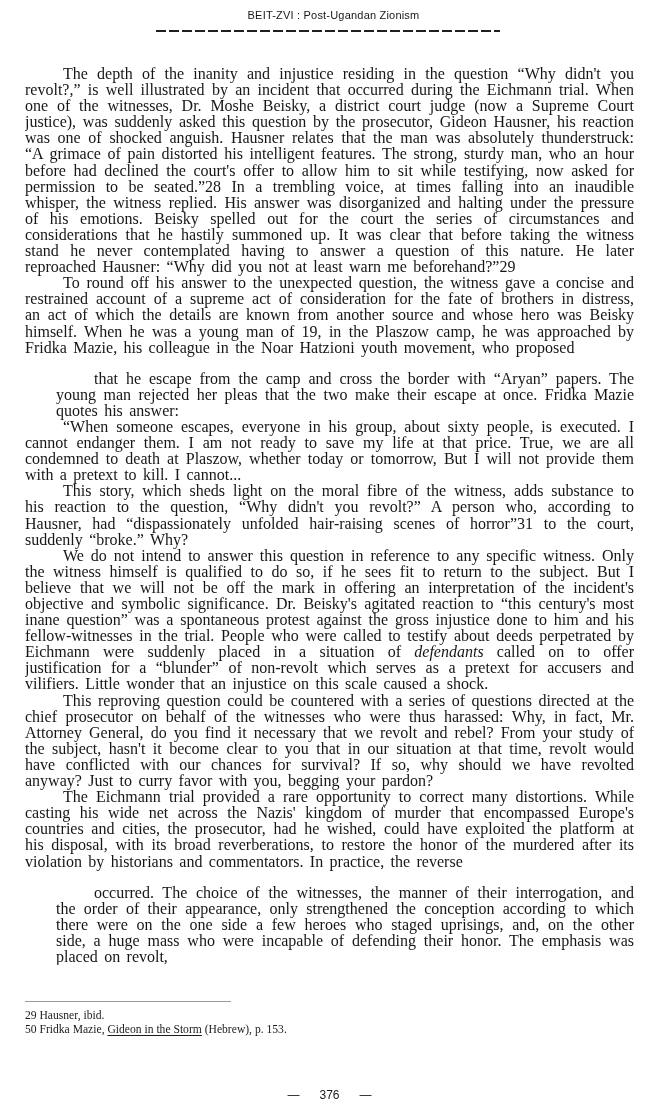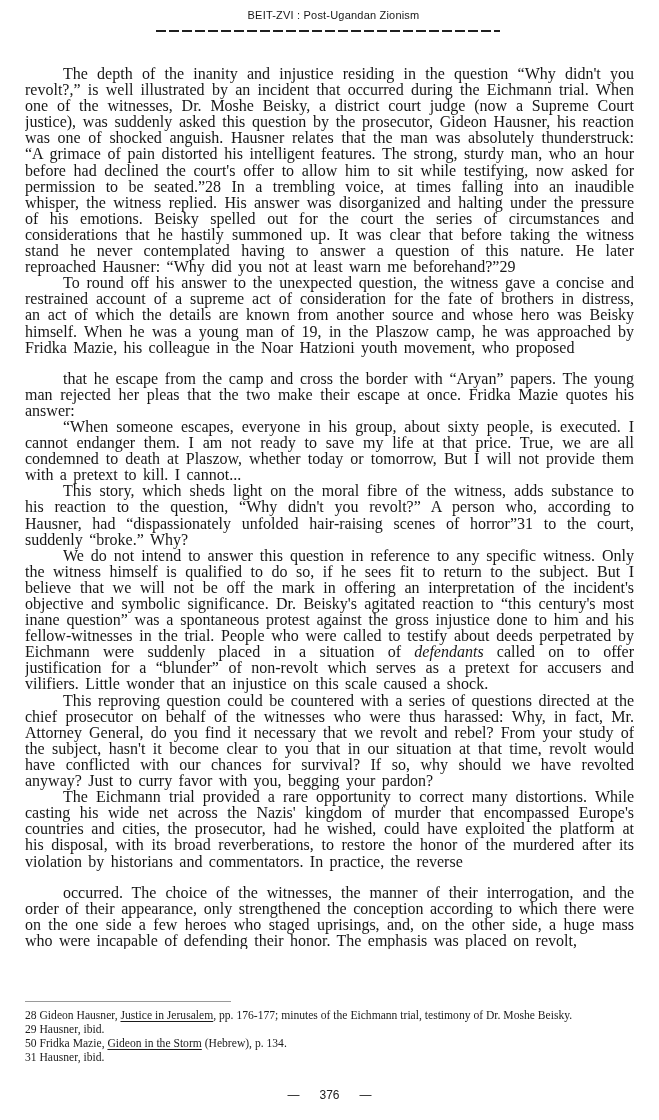--- a/index.html
+++ b/index.html
@@ -38,21 +38,21 @@
     left: 25px;
     width: 609px;
     max-height: 928px;
     overflow: hidden;
     font-size: 16px;
     line-height: 16.1px;
     text-align: justify;
     word-spacing: 2.4px;
   }
   .para { margin: 0; text-indent: 38px; }
-  .para.gap { margin-top: 15px; }
+  .para.gap { margin-top: 15px; margin-left: 31px; }
   .italic { font-style: italic; }
   .underline { text-decoration: underline; text-underline-offset: 2px; }
   .fn-rule {
     position: absolute;
     top: 1001px;
     left: 25px;
     width: 206px;
     height: 1px;
     background: #9a9a9a;
   }
@@ -100,24 +100,22 @@
       <p class="para"><span>This story, which sheds light on the moral fibre of the witness, adds substance to his reaction to the question, “Why didn't you revolt?” A person who, according to Hausner, had “dispassionately unfolded hair-raising scenes of horror”31 to the court, suddenly “broke.” Why?</span></p>
       <p class="para"><span>We do not intend to answer this question in reference to any specific witness. Only the witness himself is qualified to do so, if he sees fit to return to the subject. But I believe that we will not be off the mark in offering an interpretation of the incident's objective and symbolic significance. Dr. Beisky's agitated reaction to “this century's most inane question” was a spontaneous protest against the gross injustice done to him and his fellow-witnesses in the trial. People who were called to testify about deeds perpetrated by Eichmann were suddenly placed in a situation of </span><span class="italic">defendants</span><span> called on to offer justification for a “blunder” of non-revolt which serves as a pretext for accusers and vilifiers. Little wonder that an injustice on this scale caused a shock.</span></p>
       <p class="para"><span>This reproving question could be countered with a series of questions directed at the chief prosecutor on behalf of the witnesses who were thus harassed: Why, in fact, Mr. Attorney General, do you find it necessary that we revolt and rebel? From your study of the subject, hasn't it become clear to you that in our situation at that time, revolt would have conflicted with our chances for survival? If so, why should we have revolted anyway? Just to curry favor with you, begging your pardon?</span></p>
       <p class="para"><span>The Eichmann trial provided a rare opportunity to correct many distortions. While casting his wide net across the Nazis' kingdom of murder that encompassed Europe's countries and cities, the prosecutor, had he wished, could have exploited the platform at his disposal, with its broad reverberations, to restore the honor of the murdered after its violation by historians and commentators. In practice, the reverse</span></p>
       <p class="para gap"><span>occurred. The choice of the witnesses, the manner of their interrogation, and the order of their appearance, only strengthened the conception according to which there were on the one side a few heroes who staged uprisings, and, on the other side, a huge mass who were incapable of defending their honor. The emphasis was placed on revolt,</span></p>
     </div>
 
   <div class="fn-rule"></div>
 
   <div class="footnotes">
-      <p class="footnote"><span>28 Gideon Hausner, </span><span class="underline">Justice in Jerusalem</span><span>, pp. 176-177; minutes of the Eichmann trial, testimony of Dr. Moshe Beisky.</span></p>
       <p class="footnote"><span>29 Hausner, ibid.</span></p>
-      <p class="footnote"><span>50 Fridka Mazie, </span><span class="underline">Gideon in the Storm</span><span> (Hebrew), p. 134.</span></p>
-      <p class="footnote"><span>31 Hausner, ibid.</span></p>
+      <p class="footnote"><span>50 Fridka Mazie, </span><span class="underline">Gideon in the Storm</span><span> (Hebrew), p. 153.</span></p>
     </div>
 
   <div class="page-footer">
     <span>—</span>
     <span>376</span>
     <span>—</span>
   </div>
 
 </div>
 

